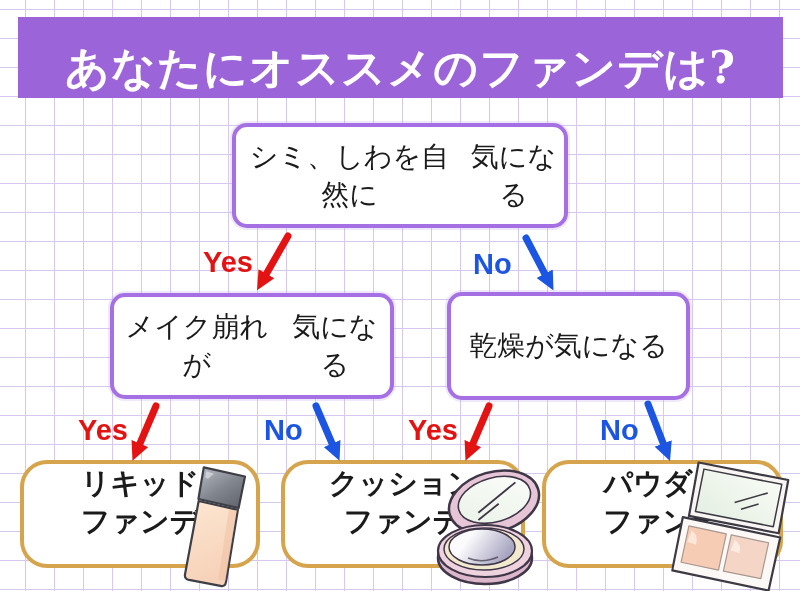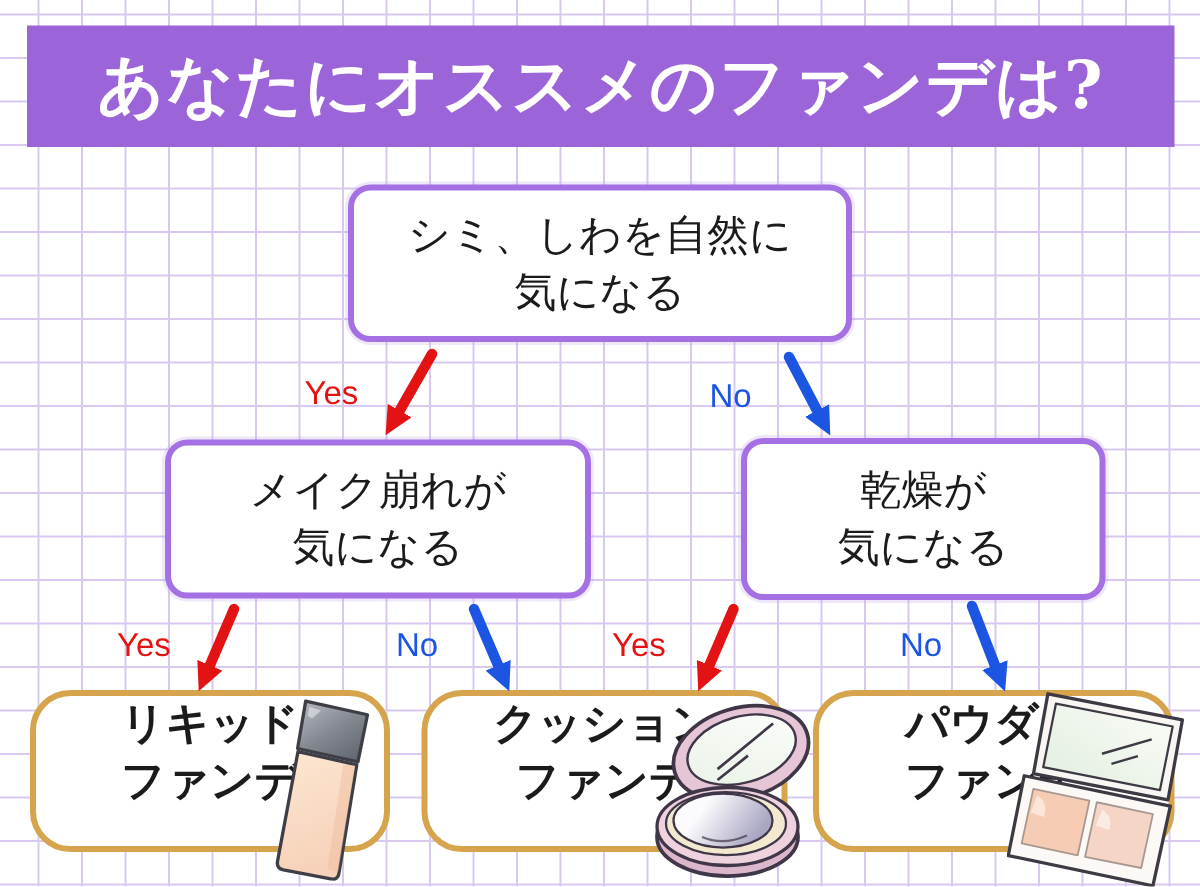--- a/index.html
+++ b/index.html
@@ -18,47 +18,47 @@
     position:relative;width:800px;height:591px;background:#ffffff;
     background-image:
       linear-gradient(to right, var(--grid-line) 1px, transparent 1px),
       linear-gradient(to bottom, var(--grid-line) 1px, transparent 1px);
     background-size:29px 29px;
     background-position:-4px 9px;
   }
   .banner{
     position:absolute;left:18px;top:17px;width:765px;height:81px;
     background:var(--accent-purple);
-    display:flex;align-items:center;justify-content:center;
+    display:flex;align-items:flex-end;justify-content:center;
   }
   .banner-title{
     font-family:"DejaVu Serif","Liberation Serif",serif;
     font-size:44px;font-weight:bold;color:#ffffff;letter-spacing:1px;white-space:nowrap;
   }
   .node{
     position:absolute;background:#ffffff;border:4px solid var(--node-border);
-    border-radius:15px;display:flex;flex-direction:column;align-items:center;
+    border-radius:15px;display:flex;flex-direction:row;align-items:center;
     justify-content:center;text-align:center;z-index:2;
     box-shadow:0 0 0 2px rgba(190,160,235,0.25);
   }
   .node .line{font-size:28px;line-height:38px;color:var(--text);}
   .node-root{left:232px;top:123px;width:336px;height:105px;}
   .node-makeup{left:110px;top:293px;width:284px;height:106px;}
-  .node-dryness{left:447px;top:292px;width:243px;height:108px;margin-left:47px;}
+  .node-dryness{left:447px;top:292px;width:243px;height:108px;}
   .result{
     position:absolute;background:#ffffff;border:4px solid var(--result-border);
     border-radius:27px;display:flex;flex-direction:column;align-items:center;
     justify-content:flex-start;text-align:center;z-index:2;
   }
   .result .line{font-size:29px;line-height:38px;font-weight:bold;color:var(--text);}
   .result-liquid{left:20px;top:460px;width:240px;height:108px;}
   .result-cushion{left:281px;top:460px;width:244px;height:108px;}
   .result-powder{left:542px;top:460px;width:241px;height:108px;}
   .edge-label{
-    position:absolute;font-size:22px;font-weight:400;line-height:30px;z-index:3;white-space:nowrap;
+    position:absolute;font-size:29px;font-weight:700;line-height:30px;z-index:3;white-space:nowrap;
   }
   .edge-label.yes{color:var(--yes-red);}
   .edge-label.no{color:var(--no-blue);}
   .arrows{position:absolute;left:0;top:0;width:800px;height:591px;z-index:3;pointer-events:none;}
   .illu{position:absolute;z-index:4;pointer-events:none;}
   .illu-liquid{left:196px;top:467px;transform:rotate(7deg);transform-origin:50% 0;}
   .illu-cushion{left:432px;top:462px;}
   .illu-powder{left:683px;top:461px;transform:rotate(6deg);transform-origin:50% 0;}
 </style>
 </head>

